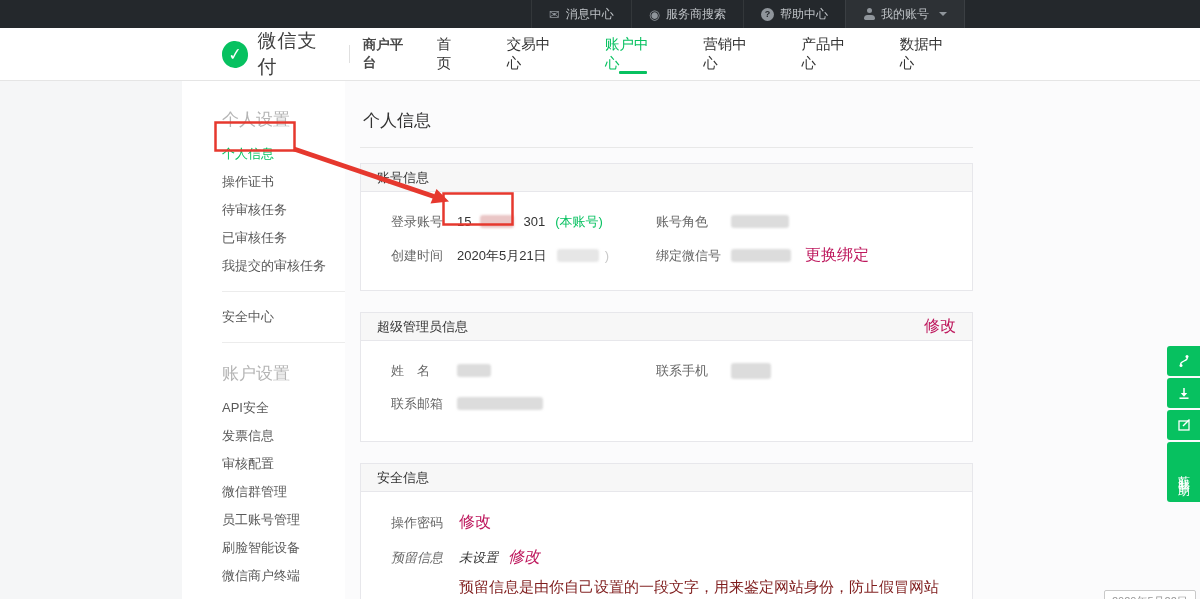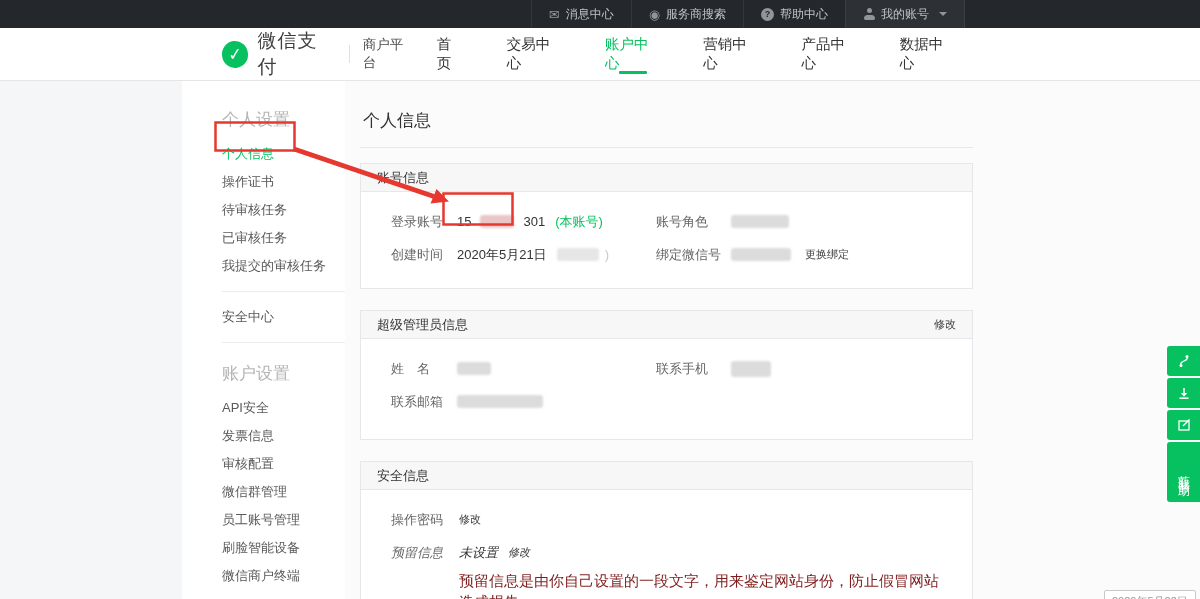--- a/index.html
+++ b/index.html
@@ -35,21 +35,21 @@
   .header { height:53px; background:#fff; border-bottom:1px solid #e5e5e5; }
   .header-inner { height:100%; margin:0 223px 0 222px; display:flex; justify-content:space-between; align-items:center; }
   .brand-wrap { display:flex; align-items:center; }
   .logo-mark {
     width:27px; height:27px; border-radius:50%; background:#07c160; color:#fff;
     display:flex; align-items:center; justify-content:center;
     font-size:17px; font-weight:bold; transform:rotate(-6deg);
   }
   .brand-name { font-size:19px; color:#3f3f3f; margin-left:9px; letter-spacing:1px; }
   .brand-sep { width:1px; height:18px; background:#e0e0e0; margin:0 13px; }
-  .portal-name { font-size:13.5px; color:#4a4a4a; font-weight:normal; }
+  .portal-name { font-size:13.5px; color:#4a4a4a; font-weight:bold; }
   .nav { display:flex; height:100%; }
   .nav-item {
     position:relative; display:flex; align-items:center; padding:0 21px;
     font-size:14.5px; color:#333; cursor:pointer;
   }
   .nav-item.active { color:#07c160; }
   .nav-item.active::after {
     content:""; position:absolute; bottom:6px; left:50%; transform:translateX(-50%);
     width:28px; height:3px; background:#07c160; border-radius:1px;
   }
@@ -76,21 +76,21 @@
   .card-body { padding:20px 30px 10px; }
   .frow { display:flex; align-items:center; margin-bottom:14px; min-height:19px; }
   .fcell { display:flex; align-items:center; }
   .fcell.left { width:265px; }
   .flabel { font-size:13px; color:#666; }
   .flabel.lw { width:66px; }
   .flabel.rw { width:75px; }
   .flabel.sw { width:68px; }
   .fvalue { font-size:13px; color:#333; display:flex; align-items:center; gap:6px; }
   .tag-green { color:#07c160; font-size:13px; margin-left:4px; }
-  .link { color:#404040; font-size:11px; cursor:pointer; text-decoration:none; }
+  .link { color:#be185d; font-size:16px; cursor:pointer; text-decoration:none; }
   .trail-paren { color:#c9c9c9; }
 
   .redact { height:13px; border-radius:3px; background:#dcdcdc; filter:blur(1.3px); display:inline-block; }
   .rd-login { width:34px; background:#eac6c6; margin:0 3px; }
   .rd-role { width:58px; }
   .rd-created { width:42px; background:#e6e6e6; margin-left:4px; }
   .rd-wechat { width:60px; margin-right:8px; }
   .rd-name { width:34px; }
   .rd-phone { width:40px; height:16px; }
   .rd-email { width:86px; }

